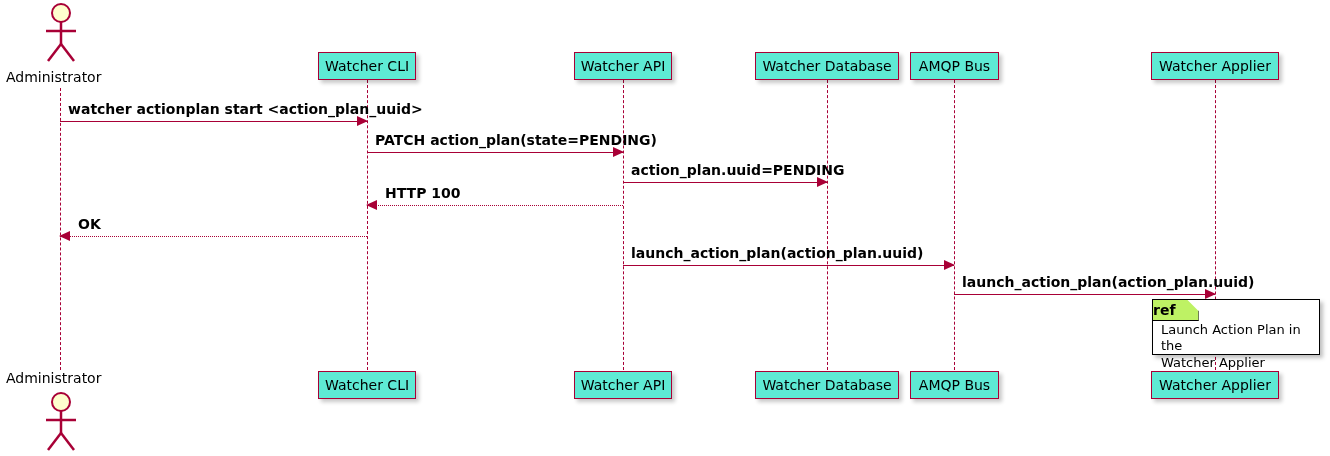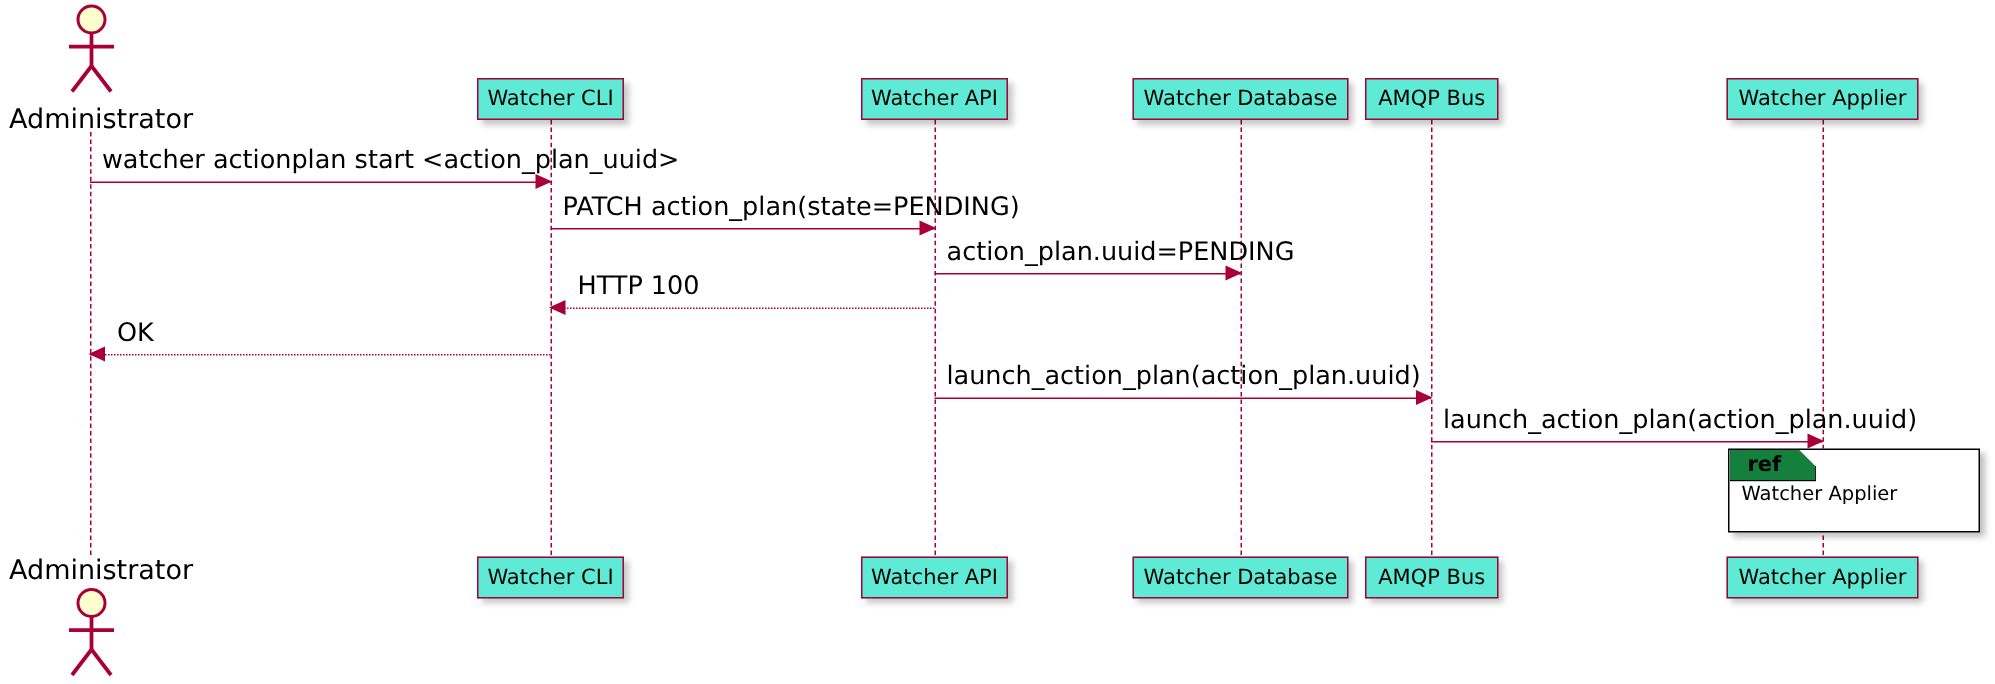--- a/index.html
+++ b/index.html
@@ -42,21 +42,21 @@
     box-shadow: 3px 3px 4px rgba(0,0,0,0.22);
     z-index: 4;
   }
   
   .actor-fig {
     position: absolute;
     z-index: 4;
   }
   .actor-label {
     position: absolute;
-    font-size: 18px;
+    font-size: 14px;
     color: #000000;
     white-space: nowrap;
     z-index: 4;
   }
   
   .msg {
     position: absolute;
     height: 0;
     z-index: 3;
   }
@@ -82,47 +82,47 @@
   }
   .msg.to-left .head {
     left: -1px;
     border-top: 5px solid transparent;
     border-bottom: 5px solid transparent;
     border-right: 11px solid #A80036;
   }
   .msg .label {
     position: absolute;
     bottom: 4px;
-    font-size: 17px;
+    font-size: 14px;
     color: #000000;
     white-space: nowrap;
     line-height: 1.1;
+    font-weight: bold;
   }
   .msg.to-right .label { left: 8px; }
   .msg.to-left .label { left: 18px; }
   
   .ref-box {
     position: absolute;
     box-sizing: border-box;
     background: #FFFFFF;
     border: 1.5px solid #000000;
     box-shadow: 3px 3px 4px rgba(0,0,0,0.25);
     z-index: 5;
   }
   .ref-tab {
     position: absolute;
     left: 0;
     top: 0;
     height: 20px;
-    background: #15803d;
+    background: #bef264;
     border-right: 1.5px solid #000000;
     border-bottom: 1.5px solid #000000;
     display: flex;
     align-items: center;
-    padding-left: 12px;
     padding-right: 22px;
     font-size: 14px;
     font-weight: bold;
     color: #000000;
     -webkit-clip-path: polygon(0 0, calc(100% - 11px) 0, 100% 11px, 100% 100%, 0 100%);
     clip-path: polygon(0 0, calc(100% - 11px) 0, 100% 11px, 100% 100%, 0 100%);
   }
   .ref-body {
     position: absolute;
     left: 8px;
@@ -210,20 +210,21 @@
     <div class="line"></div>
     <div class="head"></div>
     <div class="label">launch_action_plan(action_plan.uuid)</div>
   </div>
 
   <div class="ref-box" style="left:1152px; top:299px; width:168px; height:56px;">
     <div class="ref-tab">
       <span>ref</span>
     </div>
     <div class="ref-body">
+      <div>Launch Action Plan in the</div>
       <div>Watcher Applier</div>
     </div>
   </div>
 
   <div class="participant" style="left:318px; top:371px; width:98px;">
     <span>Watcher CLI</span>
   </div>
   <div class="participant" style="left:574px; top:371px; width:98px;">
     <span>Watcher API</span>
   </div>

